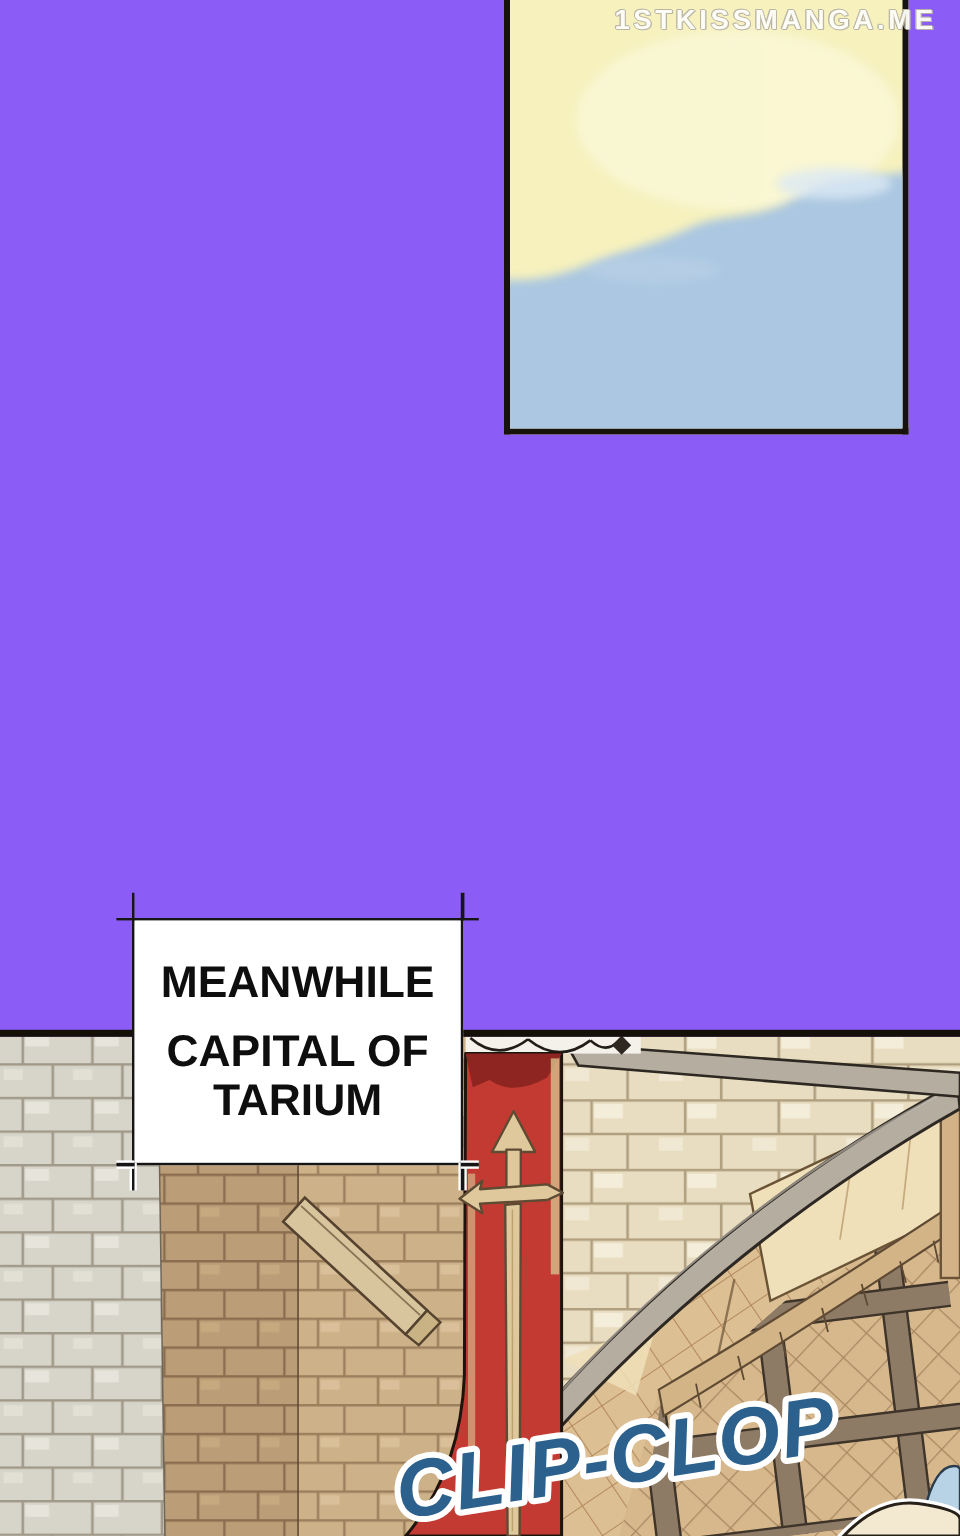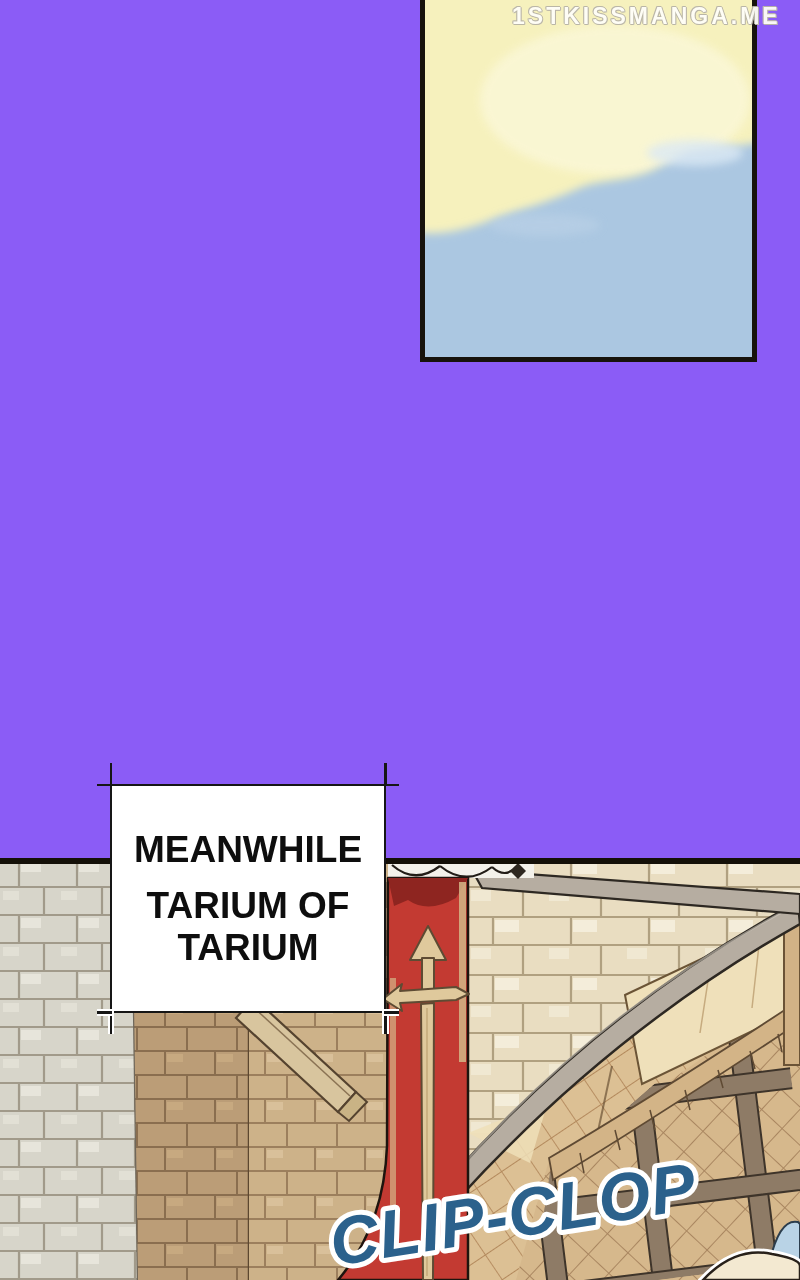--- a/index.html
+++ b/index.html
@@ -18,24 +18,24 @@
     font-size:23px;font-weight:bold;letter-spacing:3px;color:#fffef8;opacity:.96;
     text-shadow:1px 0 0 #b8b4a6,-1px 0 0 #b8b4a6,0 1px 0 #b8b4a6,0 -1px 0 #b8b4a6,
                 1px 1px 0 #c4c0b2,-1px -1px 0 #c4c0b2;
     white-space:nowrap;}
 
   
   .scene{position:absolute;left:0;top:858px;width:800px;height:422px;z-index:1;}
   .scene svg{display:block;}
 
   
-  .caption-box{position:absolute;left:110px;top:765px;width:276px;height:229px;
+  .caption-box{position:absolute;left:110px;top:765px;width:276px;height:206px;
     box-sizing:border-box;background:#ffffff;border:2.5px solid #161616;z-index:5;
     display:flex;flex-direction:column;align-items:center;justify-content:center;
-    gap:15px;text-align:center;margin-top:19px;}
+    gap:15px;text-align:center;}
   .caption-box .line{font-weight:800;font-size:37px;line-height:1.12;color:#0e0e0e;
     letter-spacing:0px;white-space:pre-line;}
   .tick{position:absolute;}
   .tv-tl{left:-2.5px;top:-23px;width:2.5px;height:23px;background:#161616;}
   .tv-tr{right:-2.5px;top:-23px;width:2.5px;height:23px;background:#161616;}
   .th-tl{left:-15px;top:-2.5px;width:15px;height:2.5px;background:#161616;}
   .th-tr{right:-15px;top:-2.5px;width:15px;height:2.5px;background:#161616;}
   .tv-bl{left:-2.5px;bottom:-23px;width:2.5px;height:23px;background:#161616;
          box-shadow:2px 0 0 #ffffff,-2px 0 0 #ffffff;}
   .tv-br{right:-2.5px;bottom:-23px;width:2.5px;height:23px;background:#161616;
@@ -191,18 +191,18 @@
     <span class="tick tv-tl"></span>
     <span class="tick tv-tr"></span>
     <span class="tick th-tl"></span>
     <span class="tick th-tr"></span>
     <span class="tick tv-bl"></span>
     <span class="tick tv-br"></span>
     <span class="tick th-bl"></span>
     <span class="tick th-br"></span>
     <div class="line">MEANWHILE</div>
     <div>
-      <div class="line">TARIUM OF</div>
+      <div class="line">CAPITAL OF</div>
       <div class="line">TARIUM</div>
     </div>
   </div>
 
 </div>
 
 </body></html>

